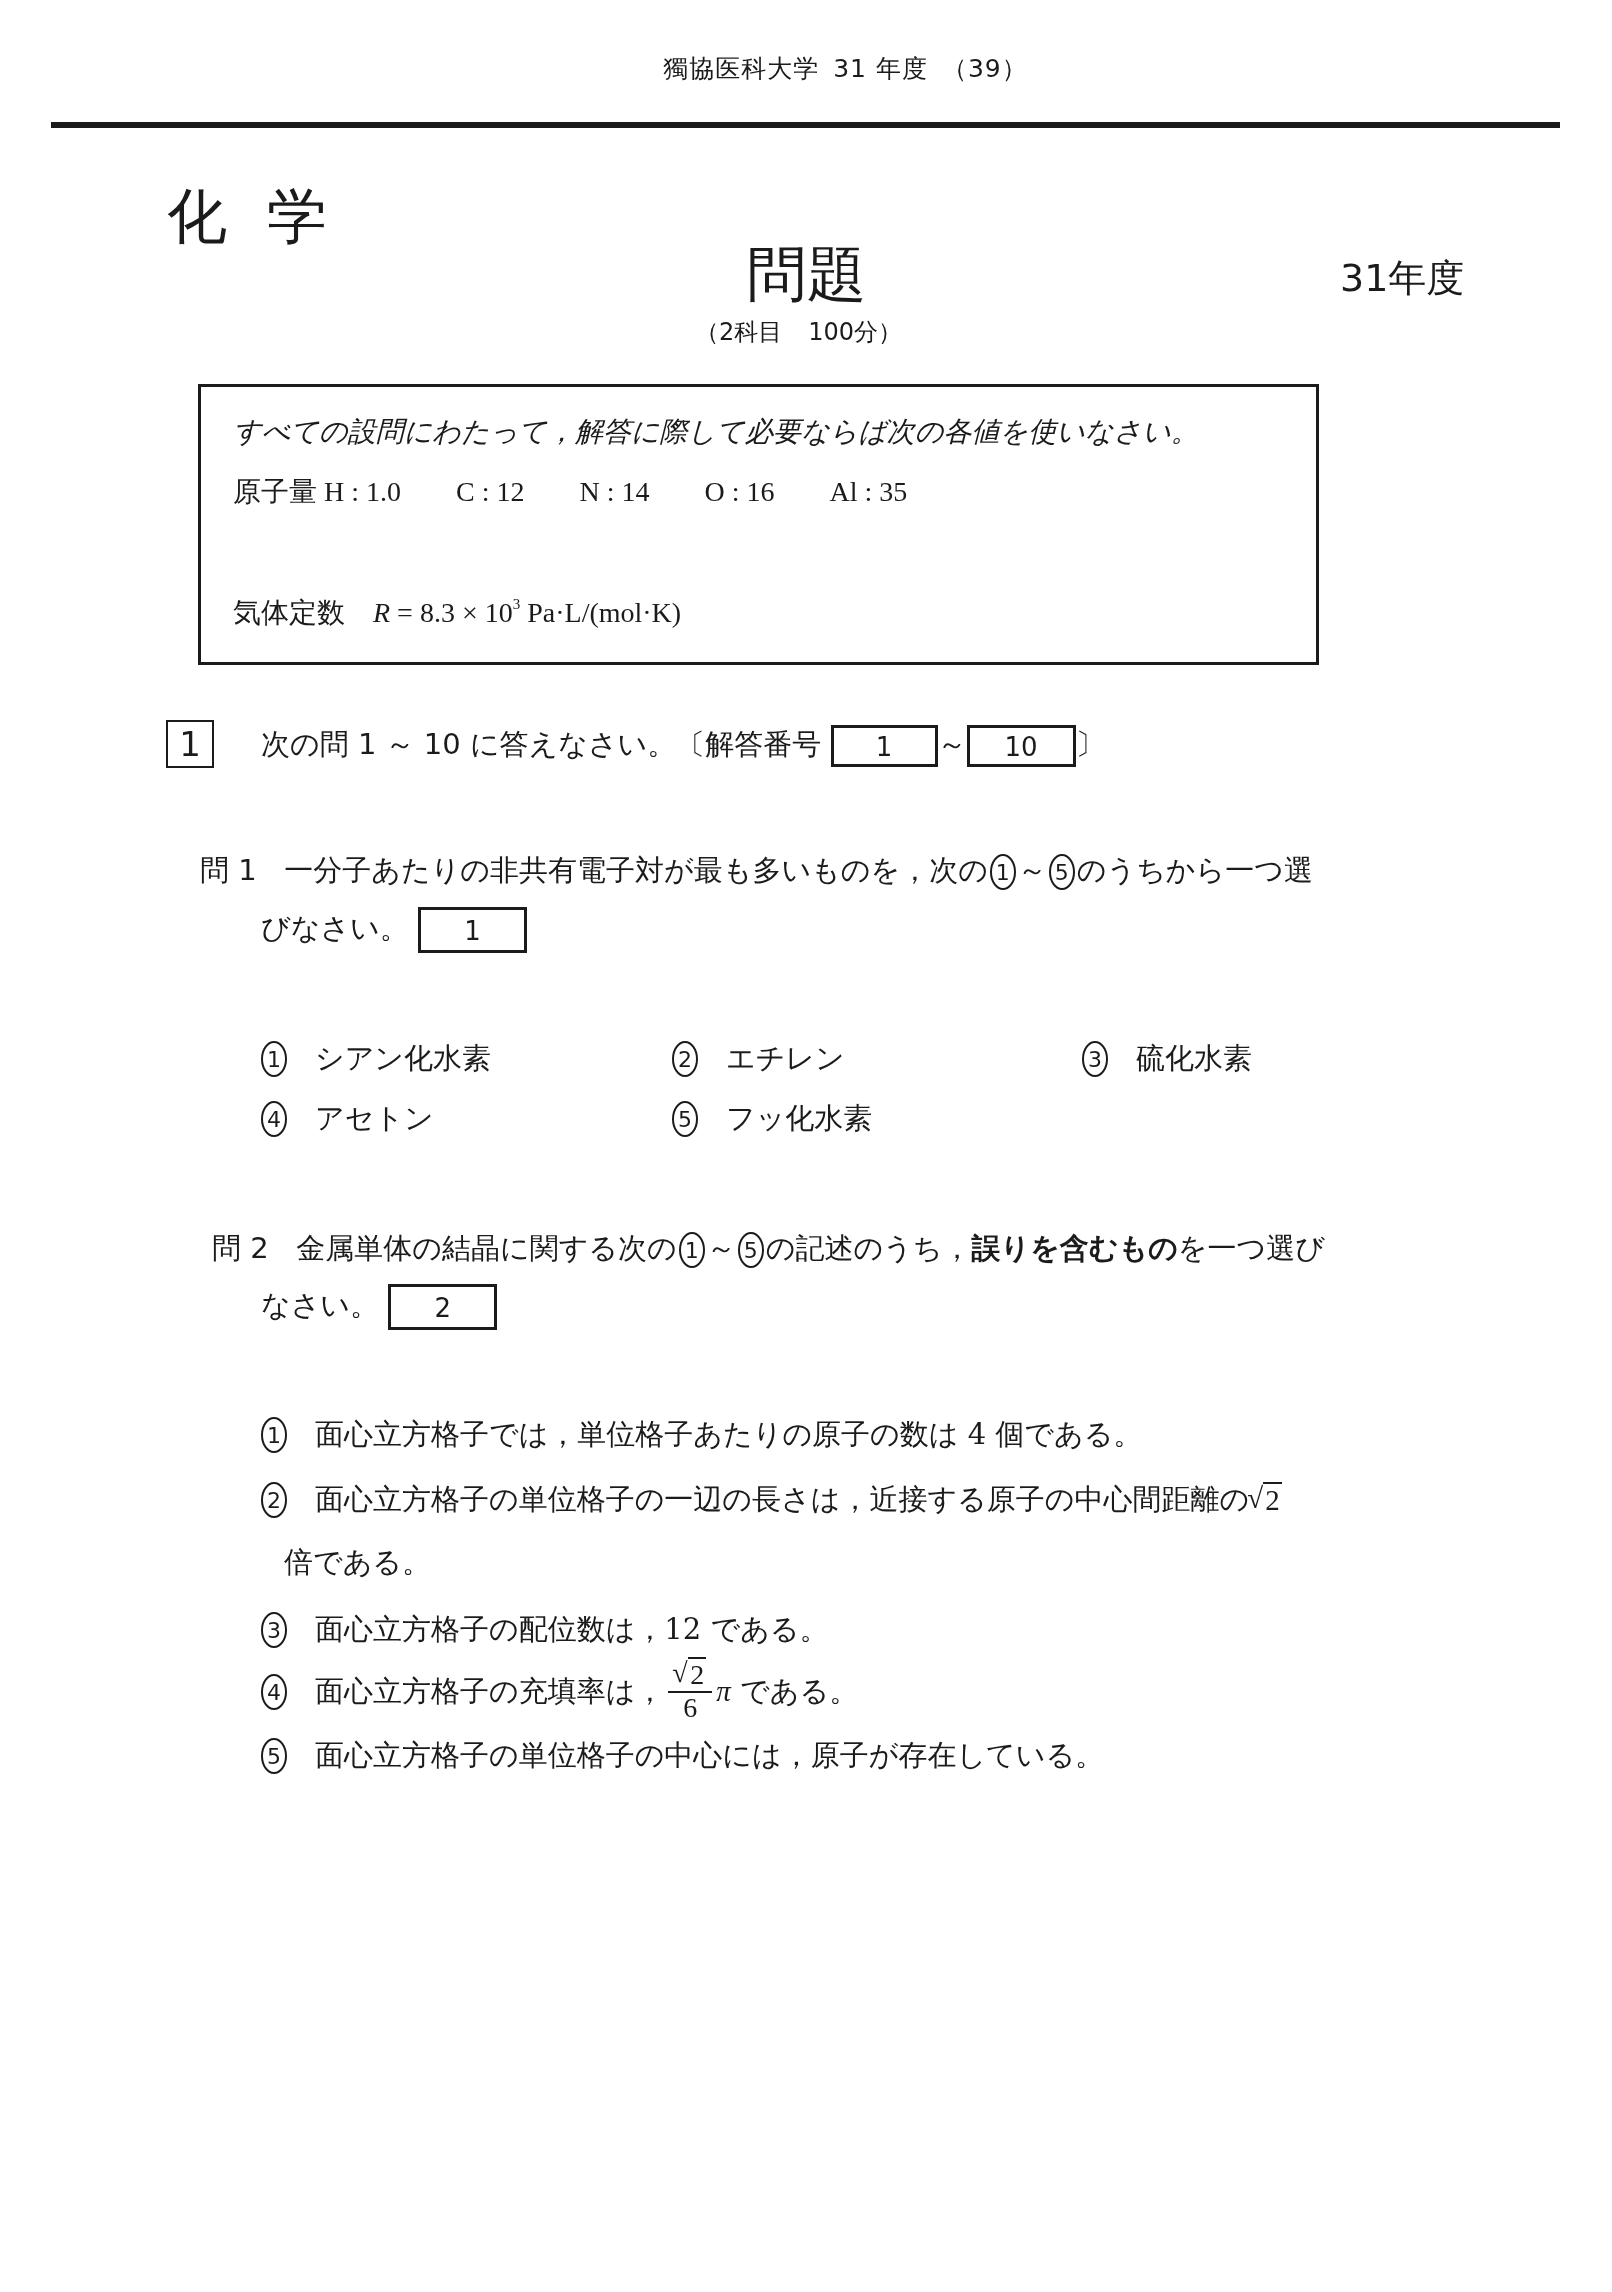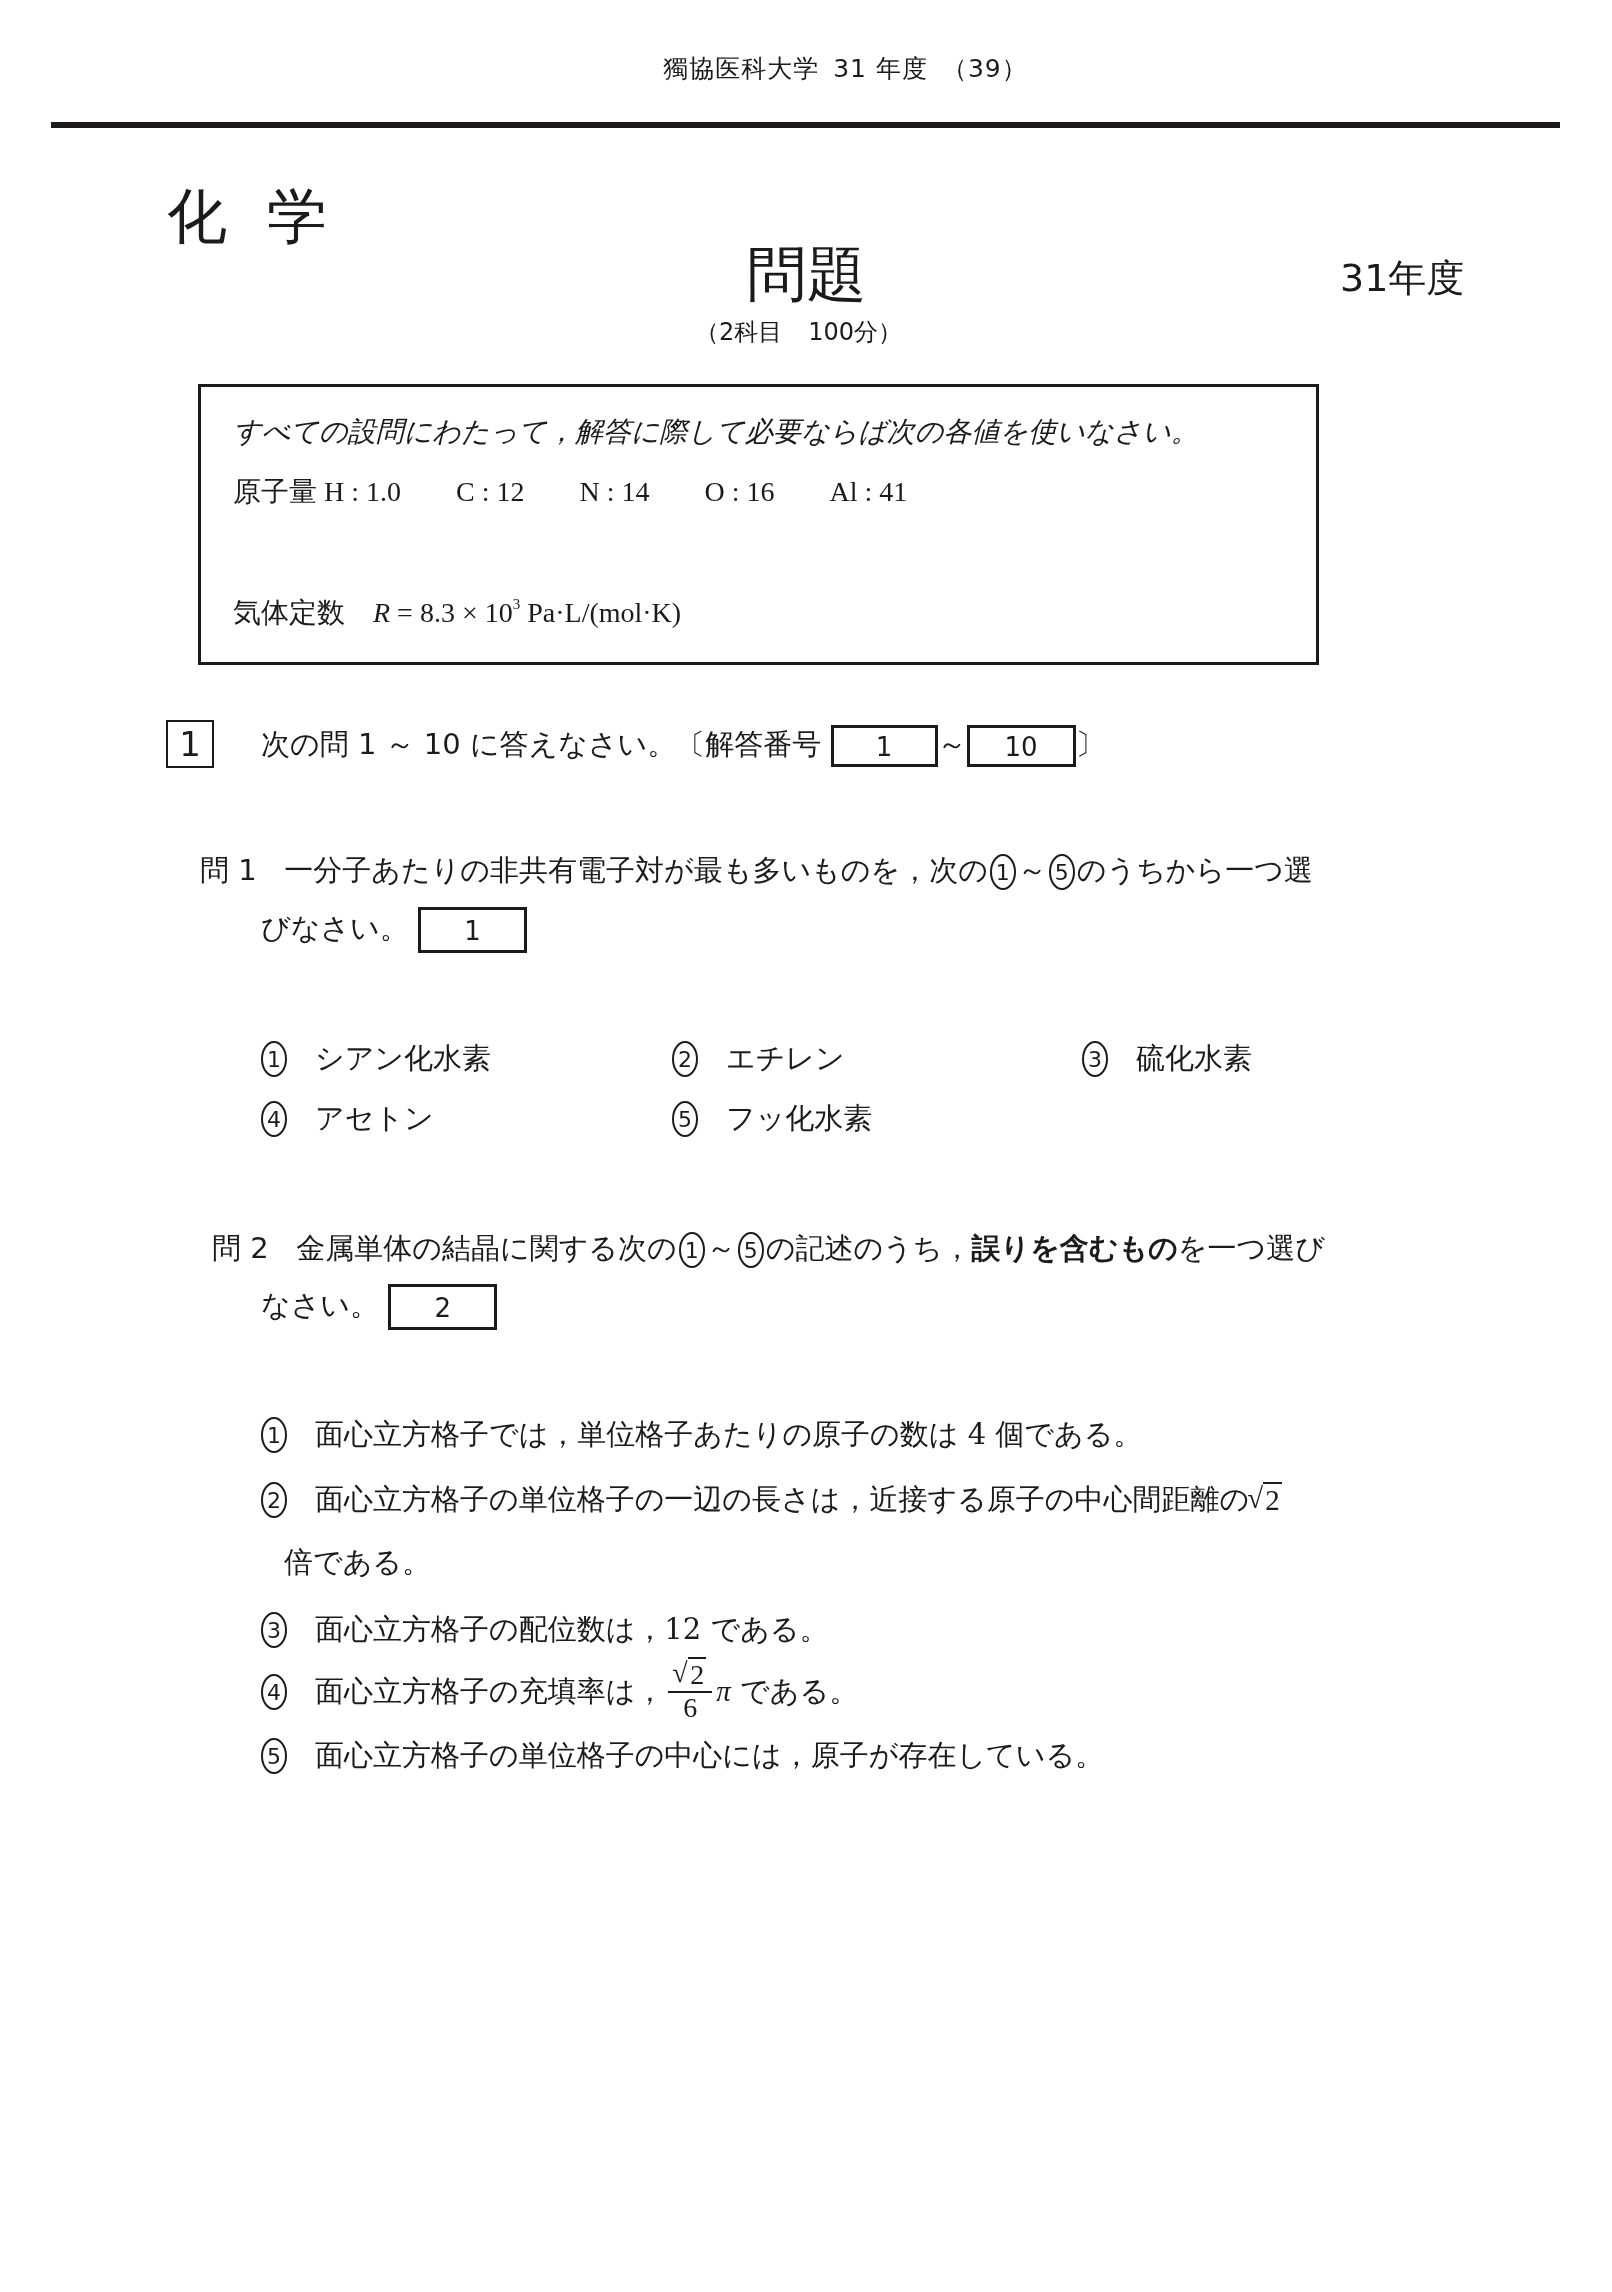--- a/index.html
+++ b/index.html
@@ -80,21 +80,21 @@
 
 <div class="abs const-box">
   <div class="const-line l1">すべての設問にわたって，解答に際して必要ならば次の各値を使いなさい。</div>
 
   <div class="const-line l2 math">
     <span class="serif">原子量</span>
     <span class="mass-item"><span>H</span> : <span>1.0</span></span>
     <span class="mass-item"><span>C</span> : <span>12</span></span>
     <span class="mass-item"><span>N</span> : <span>14</span></span>
     <span class="mass-item"><span>O</span> : <span>16</span></span>
-    <span class="mass-item"><span>Al</span> : <span>41</span></span>
+    <span class="mass-item"><span>Al</span> : <span>35</span></span>
   </div>
 
 
   <div class="const-line l4 math">
     <span class="serif">気体定数</span><span class="label-gap"></span><span class="it">R</span>
     <span>= 8.3 × 10</span><sup class="s">3</sup> <span>Pa·L/(mol·K)</span>
   </div>
 </div>
 
 <div class="abs sec-num sans">1</div>

